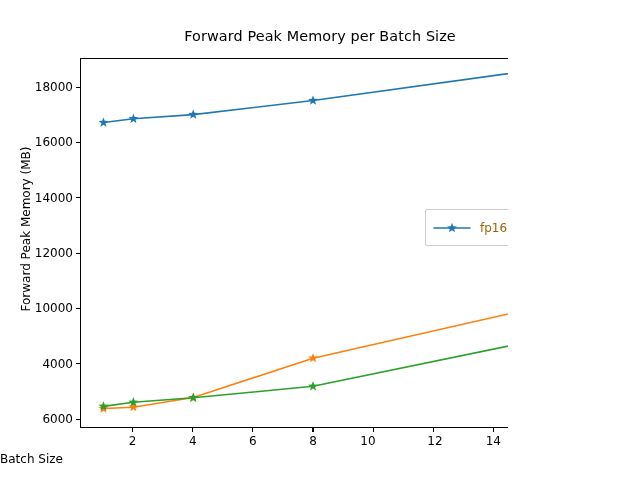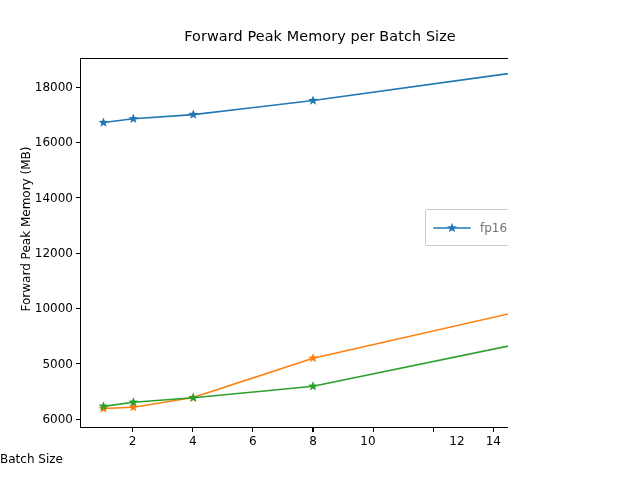--- a/index.html
+++ b/index.html
@@ -131,36 +131,36 @@
     margin-right: 9px;
     flex: 0 0 auto;
   }
   .legend-swatch svg {
     position: absolute;
     left: 0;
     top: 0;
   }
   .legend-text {
     font-size: 12px;
-    color: #737373;
+    color: #a16207;
     white-space: nowrap;
   }
 </style>
 </head>
 <body>
 
 <div id="figure">
 
   <div id="chart-title">Forward Peak Memory per Batch Size</div>
 
   <div id="ylabel">Forward Peak Memory (MB)</div>
 
   <div id="ytick-labels">
       <div class="ytick-label" style="top: 419.144px; text-align: center;">6000</div>
-      <div class="ytick-label" style="top: 363.797px;">5000</div>
+      <div class="ytick-label" style="top: 363.797px;">4000</div>
       <div class="ytick-label" style="top: 308.449px;">10000</div>
       <div class="ytick-label" style="top: 253.101px;">12000</div>
       <div class="ytick-label" style="top: 197.753px;">14000</div>
       <div class="ytick-label" style="top: 142.405px; text-align: center;">16000</div>
       <div class="ytick-label" style="top: 87.0576px;">18000</div>
     </div>
 
   <div id="plot-area">
     <svg id="plot-svg" viewBox="0 0 496 370" preserveAspectRatio="none">
         <g>
@@ -189,21 +189,21 @@
         </g>
       </svg>
   </div>
 
   <div id="xtick-labels">
       <div class="xtick-label" style="left: 132.606px;">2</div>
       <div class="xtick-label" style="left: 192.727px;">4</div>
       <div class="xtick-label" style="left: 252.848px;">6</div>
       <div class="xtick-label" style="left: 312.97px;">8</div>
       <div class="xtick-label" style="left: 368px;">10</div>
-      <div class="xtick-label" style="left: 457px;">12</div>
+      <div class="xtick-label" style="left: 435px;">12</div>
       <div class="xtick-label" style="left: 493.333px;">14</div>
       <div class="xtick-label" style="left: 553.455px;">16</div>
     </div>
 
   <div id="xlabel">Batch Size</div>
 
   <div id="legend">
       <div class="legend-row">
         <span class="legend-swatch">
           <svg width="38" height="16" viewBox="0 0 38 16">

